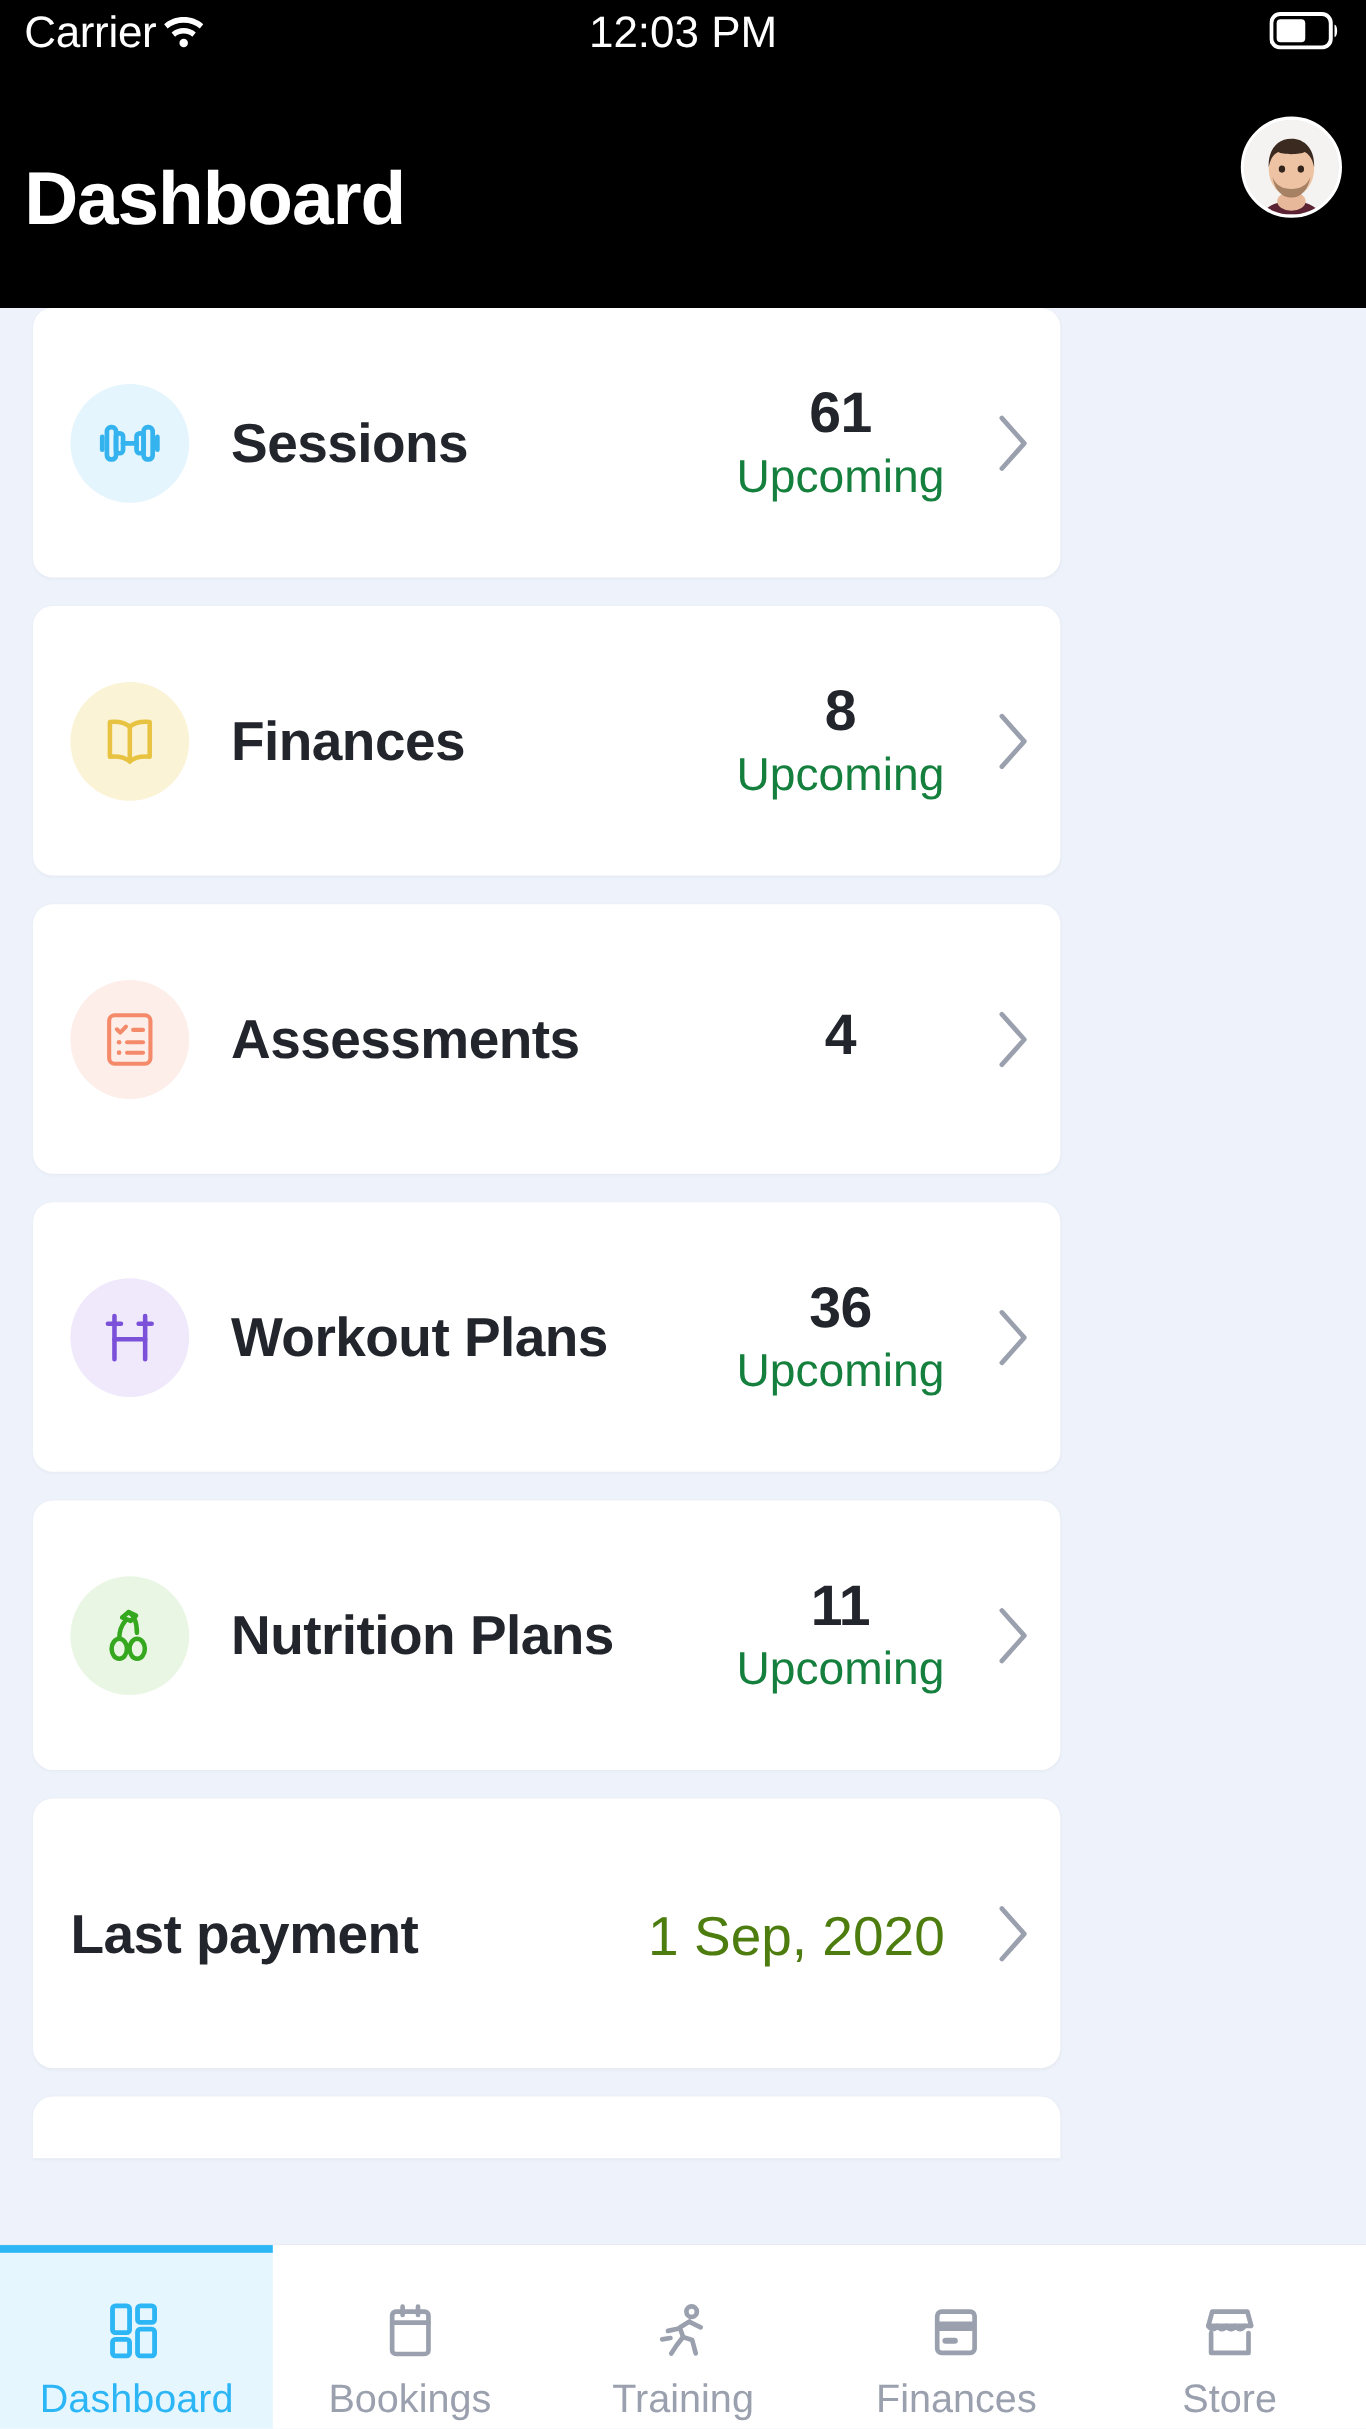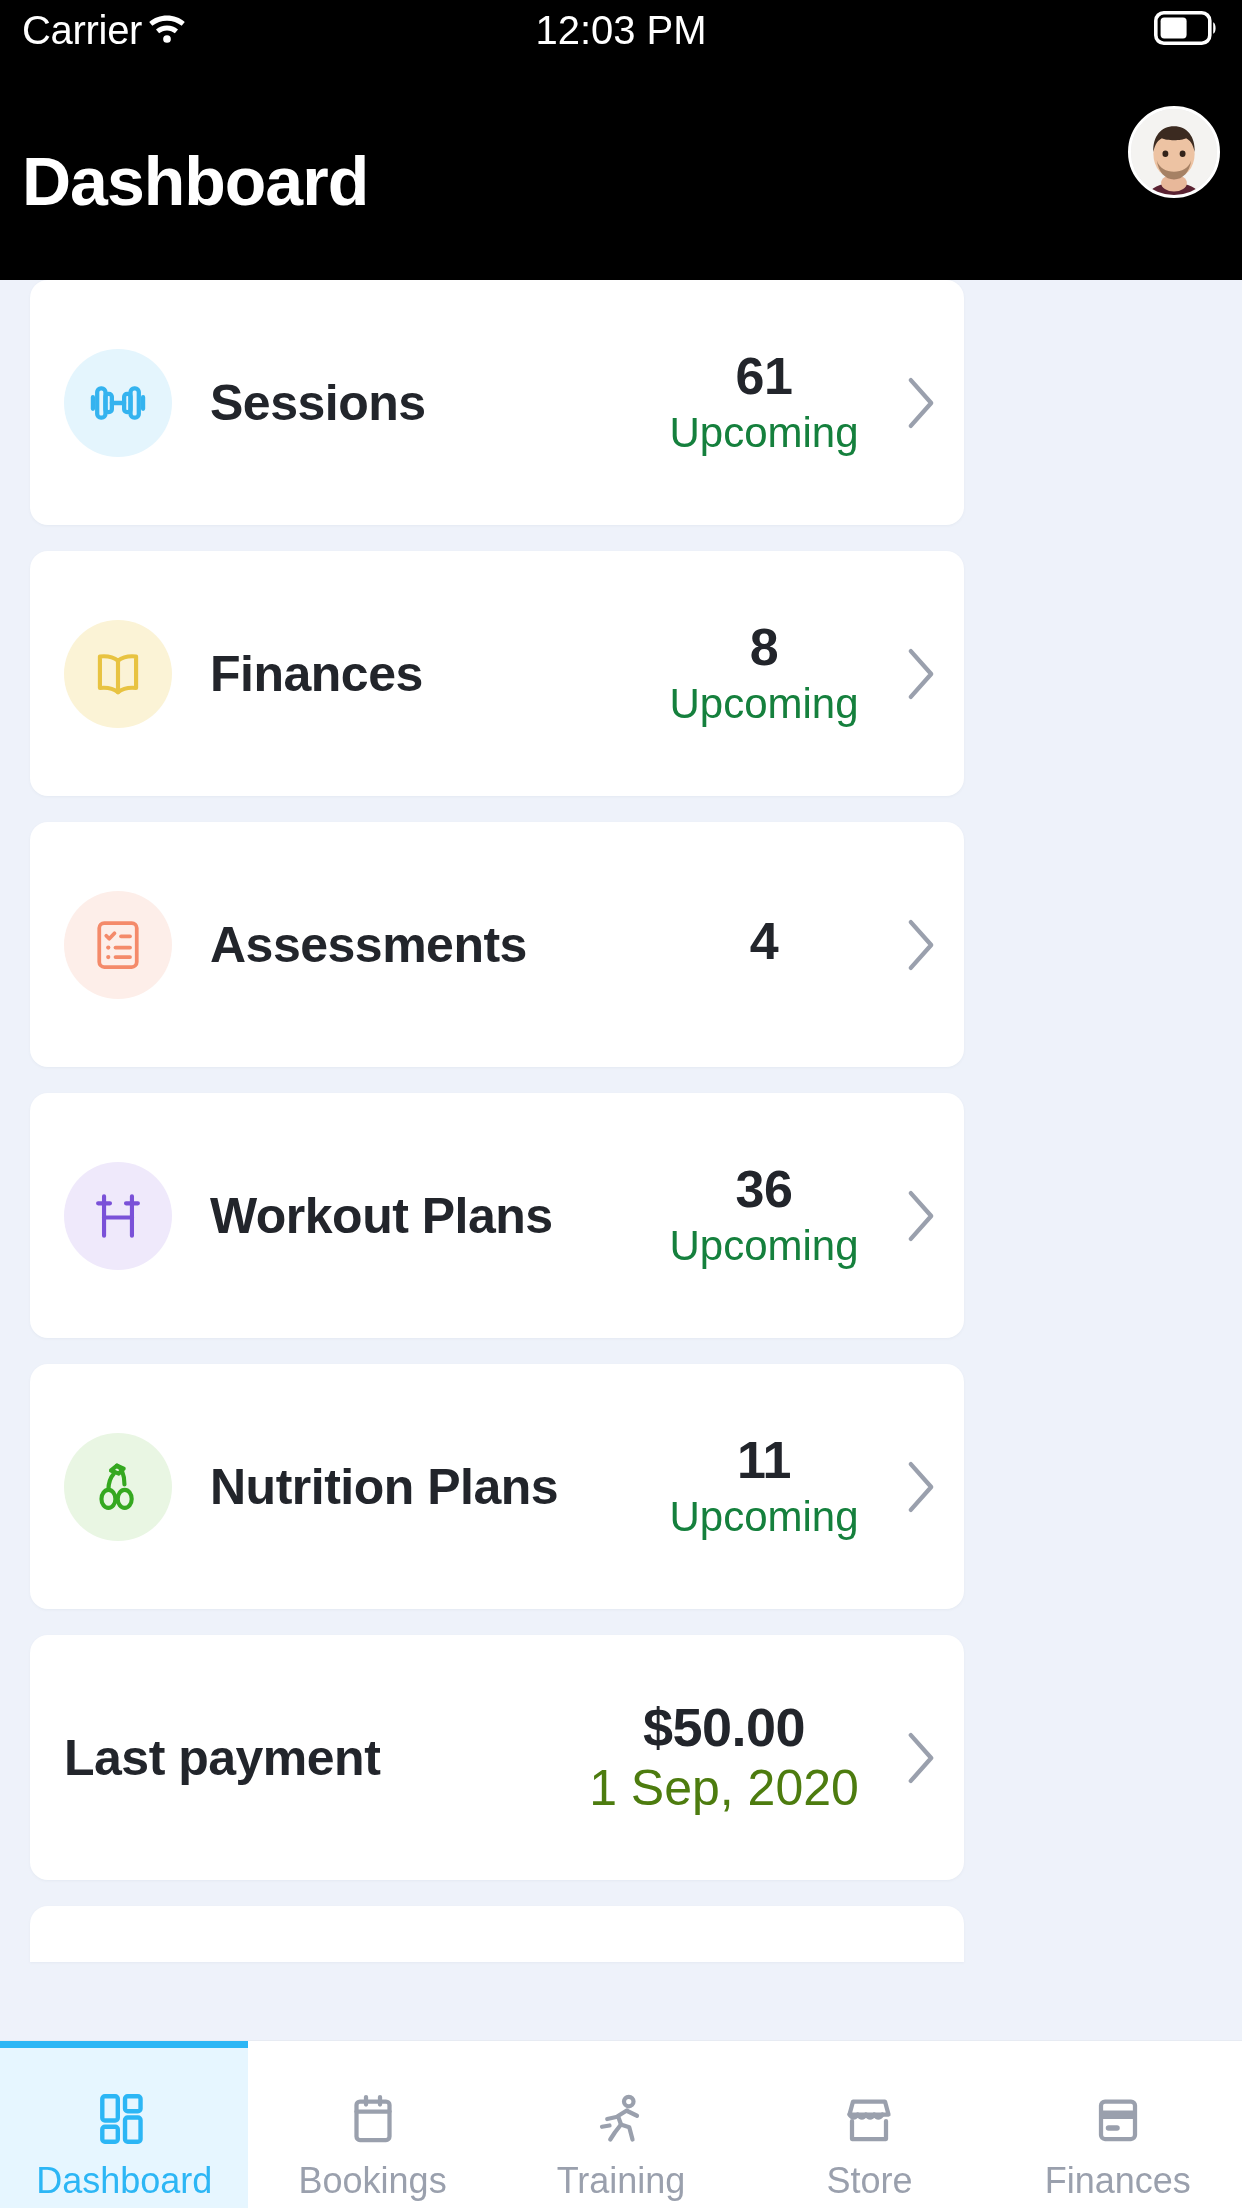--- a/index.html
+++ b/index.html
@@ -274,21 +274,20 @@
       <div class="chev">
         <svg width="34" height="56" viewBox="0 0 12 22" fill="none" stroke="#9aa0ad" stroke-width="1.7" stroke-linecap="round" stroke-linejoin="round">
             <path d="M2 2l8 9-8 9"></path>
           </svg>
       </div>
     </div>
 
     <div class="card payment">
       <div class="card-label">Last payment</div>
       <div class="card-right">
-        <div class="card-value">$50.00</div>
         <div class="card-sub">1 Sep, 2020</div>
       </div>
       <div class="chev">
         <svg width="34" height="56" viewBox="0 0 12 22" fill="none" stroke="#9aa0ad" stroke-width="1.7" stroke-linecap="round" stroke-linejoin="round">
             <path d="M2 2l8 9-8 9"></path>
           </svg>
       </div>
     </div>
 
     <div class="card stub"></div>
@@ -330,34 +329,34 @@
           <path d="M10.5 10.7l-4 .9"></path>
           <path d="M7.4 14.2l-3 .5"></path>
         </svg>
       </div>
       <div class="tab-label">Training</div>
     </div>
 
     <div class="tab">
       <div class="tab-ico">
         <svg width="60" height="60" viewBox="0 0 24 24" fill="none" stroke="#9aa0ad" stroke-width="1.7" stroke-linejoin="round" stroke-linecap="round">
+          <rect x="5.2" y="4.6" width="13.6" height="15" rx="1.6"></rect>
+          <path d="M5.2 8.2h13.6v3.4H5.2z" fill="#9aa0ad" stroke="none"></path>
+          <path d="M8.2 15.2h3.4" stroke-width="2.2"></path>
+        </svg>
+      </div>
+      <div class="tab-label">Finances</div>
+    </div>
+
+    <div class="tab">
+      <div class="tab-ico">
+        <svg width="60" height="60" viewBox="0 0 24 24" fill="none" stroke="#9aa0ad" stroke-width="1.7" stroke-linejoin="round" stroke-linecap="round">
           <path d="M5.6 4.6h12.8l1.4 5.2H4.2z"></path>
           <path d="M4.2 9.8c1.1 1.6 2.2 1.6 3.3 0 1.1 1.6 2.2 1.6 3.3 0 1.1 1.6 2.2 1.6 3.3 0 1.1 1.6 2.2 1.6 3.3 0"></path>
           <path d="M5.2 12.4v7.2h13.6v-7.2"></path>
         </svg>
       </div>
       <div class="tab-label">Store</div>
     </div>
 
-    <div class="tab">
-      <div class="tab-ico">
-        <svg width="60" height="60" viewBox="0 0 24 24" fill="none" stroke="#9aa0ad" stroke-width="1.7" stroke-linejoin="round" stroke-linecap="round">
-          <rect x="5.2" y="4.6" width="13.6" height="15" rx="1.6"></rect>
-          <path d="M5.2 8.2h13.6v3.4H5.2z" fill="#9aa0ad" stroke="none"></path>
-          <path d="M8.2 15.2h3.4" stroke-width="2.2"></path>
-        </svg>
-      </div>
-      <div class="tab-label">Finances</div>
-    </div>
-
   </div>
 
 </div>
 
 </body></html>

